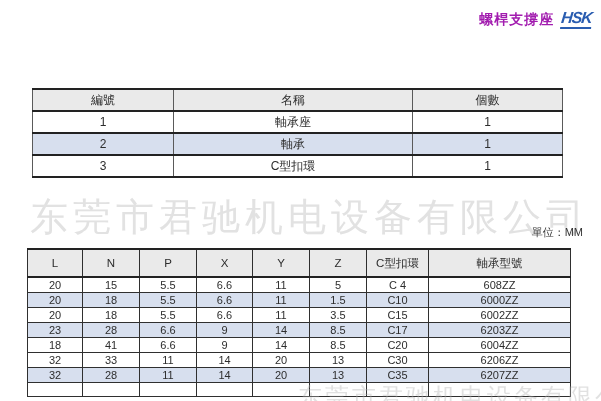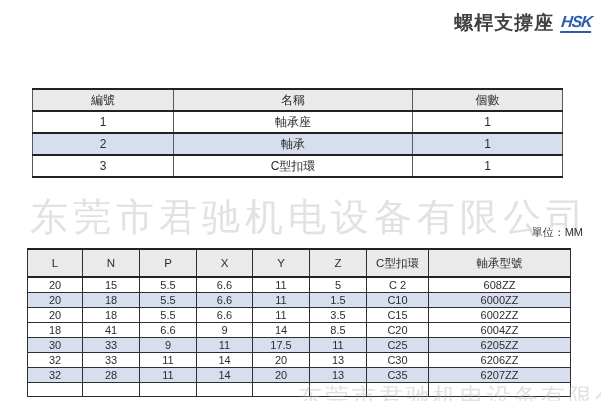--- a/index.html
+++ b/index.html
@@ -11,21 +11,21 @@
   *{box-sizing:border-box;}
   html,body{margin:0;padding:0;}
   body{
     width:601px;height:401px;overflow:hidden;position:relative;background:#ffffff;
     font-family:"Liberation Sans","DejaVu Sans",sans-serif;color:#2d2d2d;
   }
   .page{position:absolute;inset:0;}
 
   
   .header-bar{position:absolute;top:10px;right:9px;display:flex;align-items:center;gap:7px;}
-  .doc-title{font-size:19px;font-weight:600;color:#404040;letter-spacing:1px;}
+  .doc-title{font-size:14px;font-weight:600;color:#a21caf;letter-spacing:1px;}
   .brand-logo{
     font-size:16px;font-weight:900;font-style:italic;color:var(--accent-blue);
     letter-spacing:-1px;transform:skewX(-6deg);border-bottom:2px solid var(--accent-blue);
     line-height:1;padding-bottom:1px;
   }
 
   
   table{border-collapse:collapse;table-layout:fixed;}
   .parts-table{position:absolute;left:32px;top:88px;width:530px;font-size:12px;}
   .parts-table th,.parts-table td{
@@ -134,21 +134,21 @@
         </tr>
     </thead>
     <tbody>
         <tr>
           <td>20</td>
           <td>15</td>
           <td>5.5</td>
           <td>6.6</td>
           <td>11</td>
           <td>5</td>
-          <td>C 2</td>
+          <td>C 4</td>
           <td>608ZZ</td>
         </tr>
         <tr class="shaded">
           <td>20</td>
           <td>18</td>
           <td>5.5</td>
           <td>6.6</td>
           <td>11</td>
           <td>1.5</td>
           <td>C10</td>
@@ -157,40 +157,40 @@
         <tr>
           <td>20</td>
           <td>18</td>
           <td>5.5</td>
           <td>6.6</td>
           <td>11</td>
           <td>3.5</td>
           <td>C15</td>
           <td>6002ZZ</td>
         </tr>
+        <tr class="shaded">
+          <td>23</td>
+          <td>28</td>
+          <td>6.6</td>
+          <td>9</td>
+          <td>14</td>
+          <td>8.5</td>
+          <td>C17</td>
+          <td>6203ZZ</td>
+        </tr>
         <tr>
           <td>18</td>
           <td>41</td>
           <td>6.6</td>
           <td>9</td>
           <td>14</td>
           <td>8.5</td>
           <td>C20</td>
           <td>6004ZZ</td>
         </tr>
-        <tr class="shaded">
-          <td>30</td>
-          <td>33</td>
-          <td>9</td>
-          <td>11</td>
-          <td>17.5</td>
-          <td>11</td>
-          <td>C25</td>
-          <td>6205ZZ</td>
-        </tr>
         <tr>
           <td>32</td>
           <td>33</td>
           <td>11</td>
           <td>14</td>
           <td>20</td>
           <td>13</td>
           <td>C30</td>
           <td>6206ZZ</td>
         </tr>

